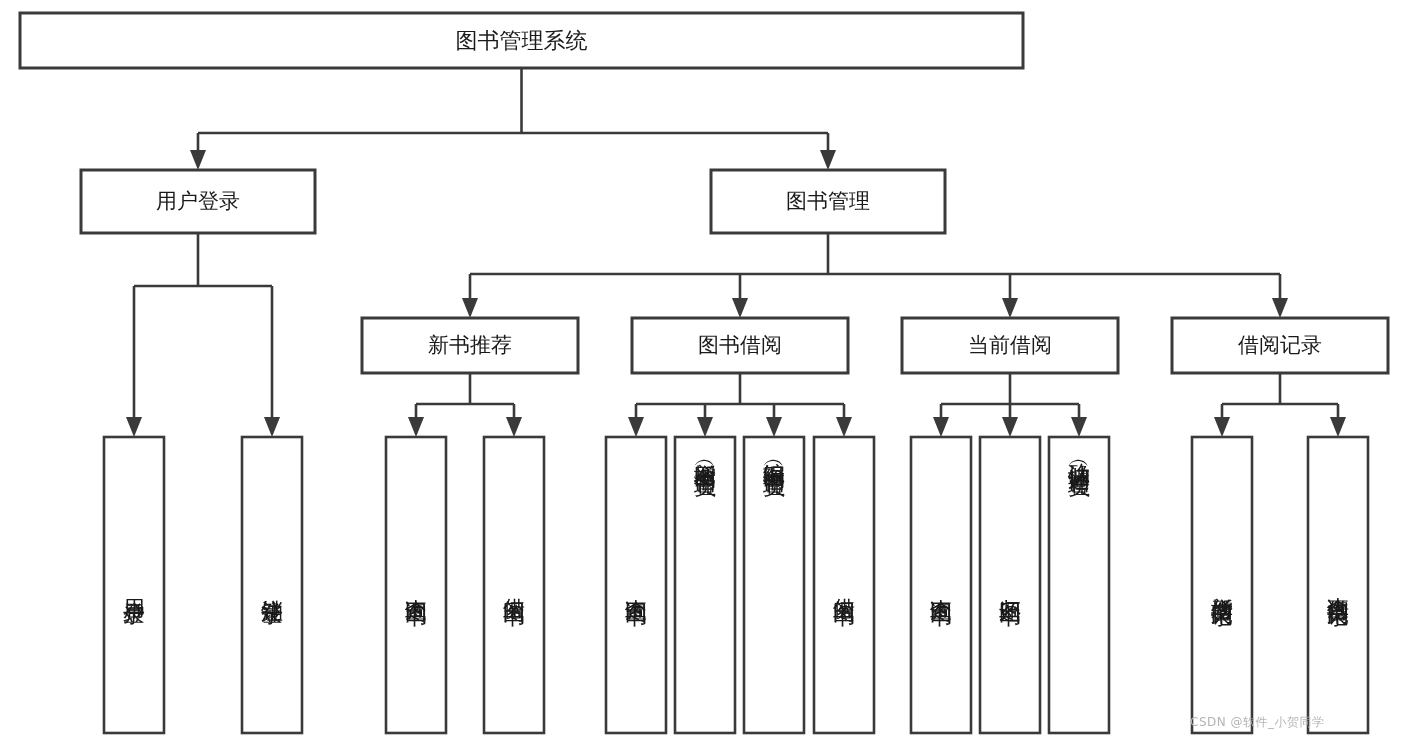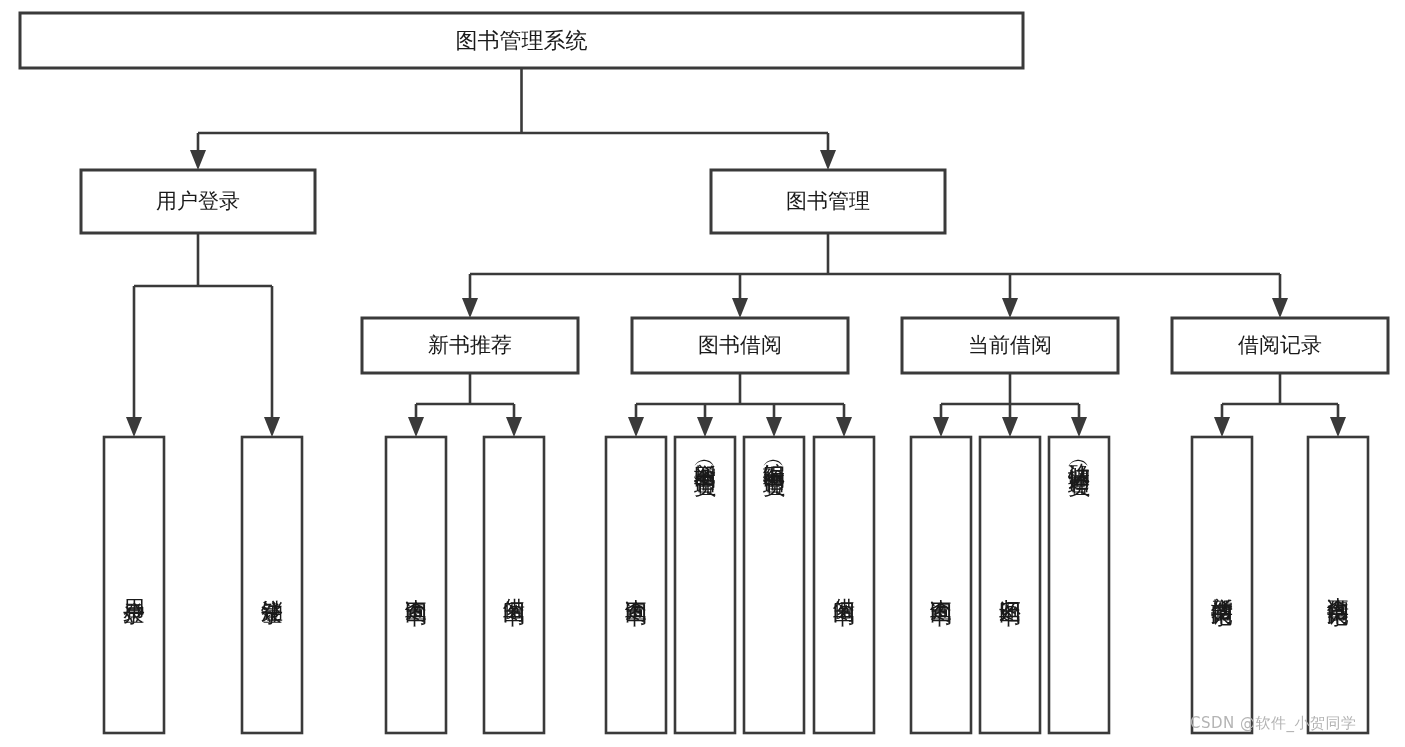--- a/index.html
+++ b/index.html
@@ -80,21 +80,21 @@
     letter-spacing: 2px;
     color: #1a1a1a;
     white-space: nowrap;
     text-align: center;
   }
   .watermark {
     position: absolute;
     left: 1190px;
     top: 714px;
     font-family: "DejaVu Sans", "Liberation Sans", sans-serif;
-    font-size: 15px;
+    font-size: 12px;
     color: #b4b4b4;
     white-space: nowrap;
     letter-spacing: 0.5px;
   }
 </style>
 </head>
 <body>
 
 <div id="diagram-root">
 

